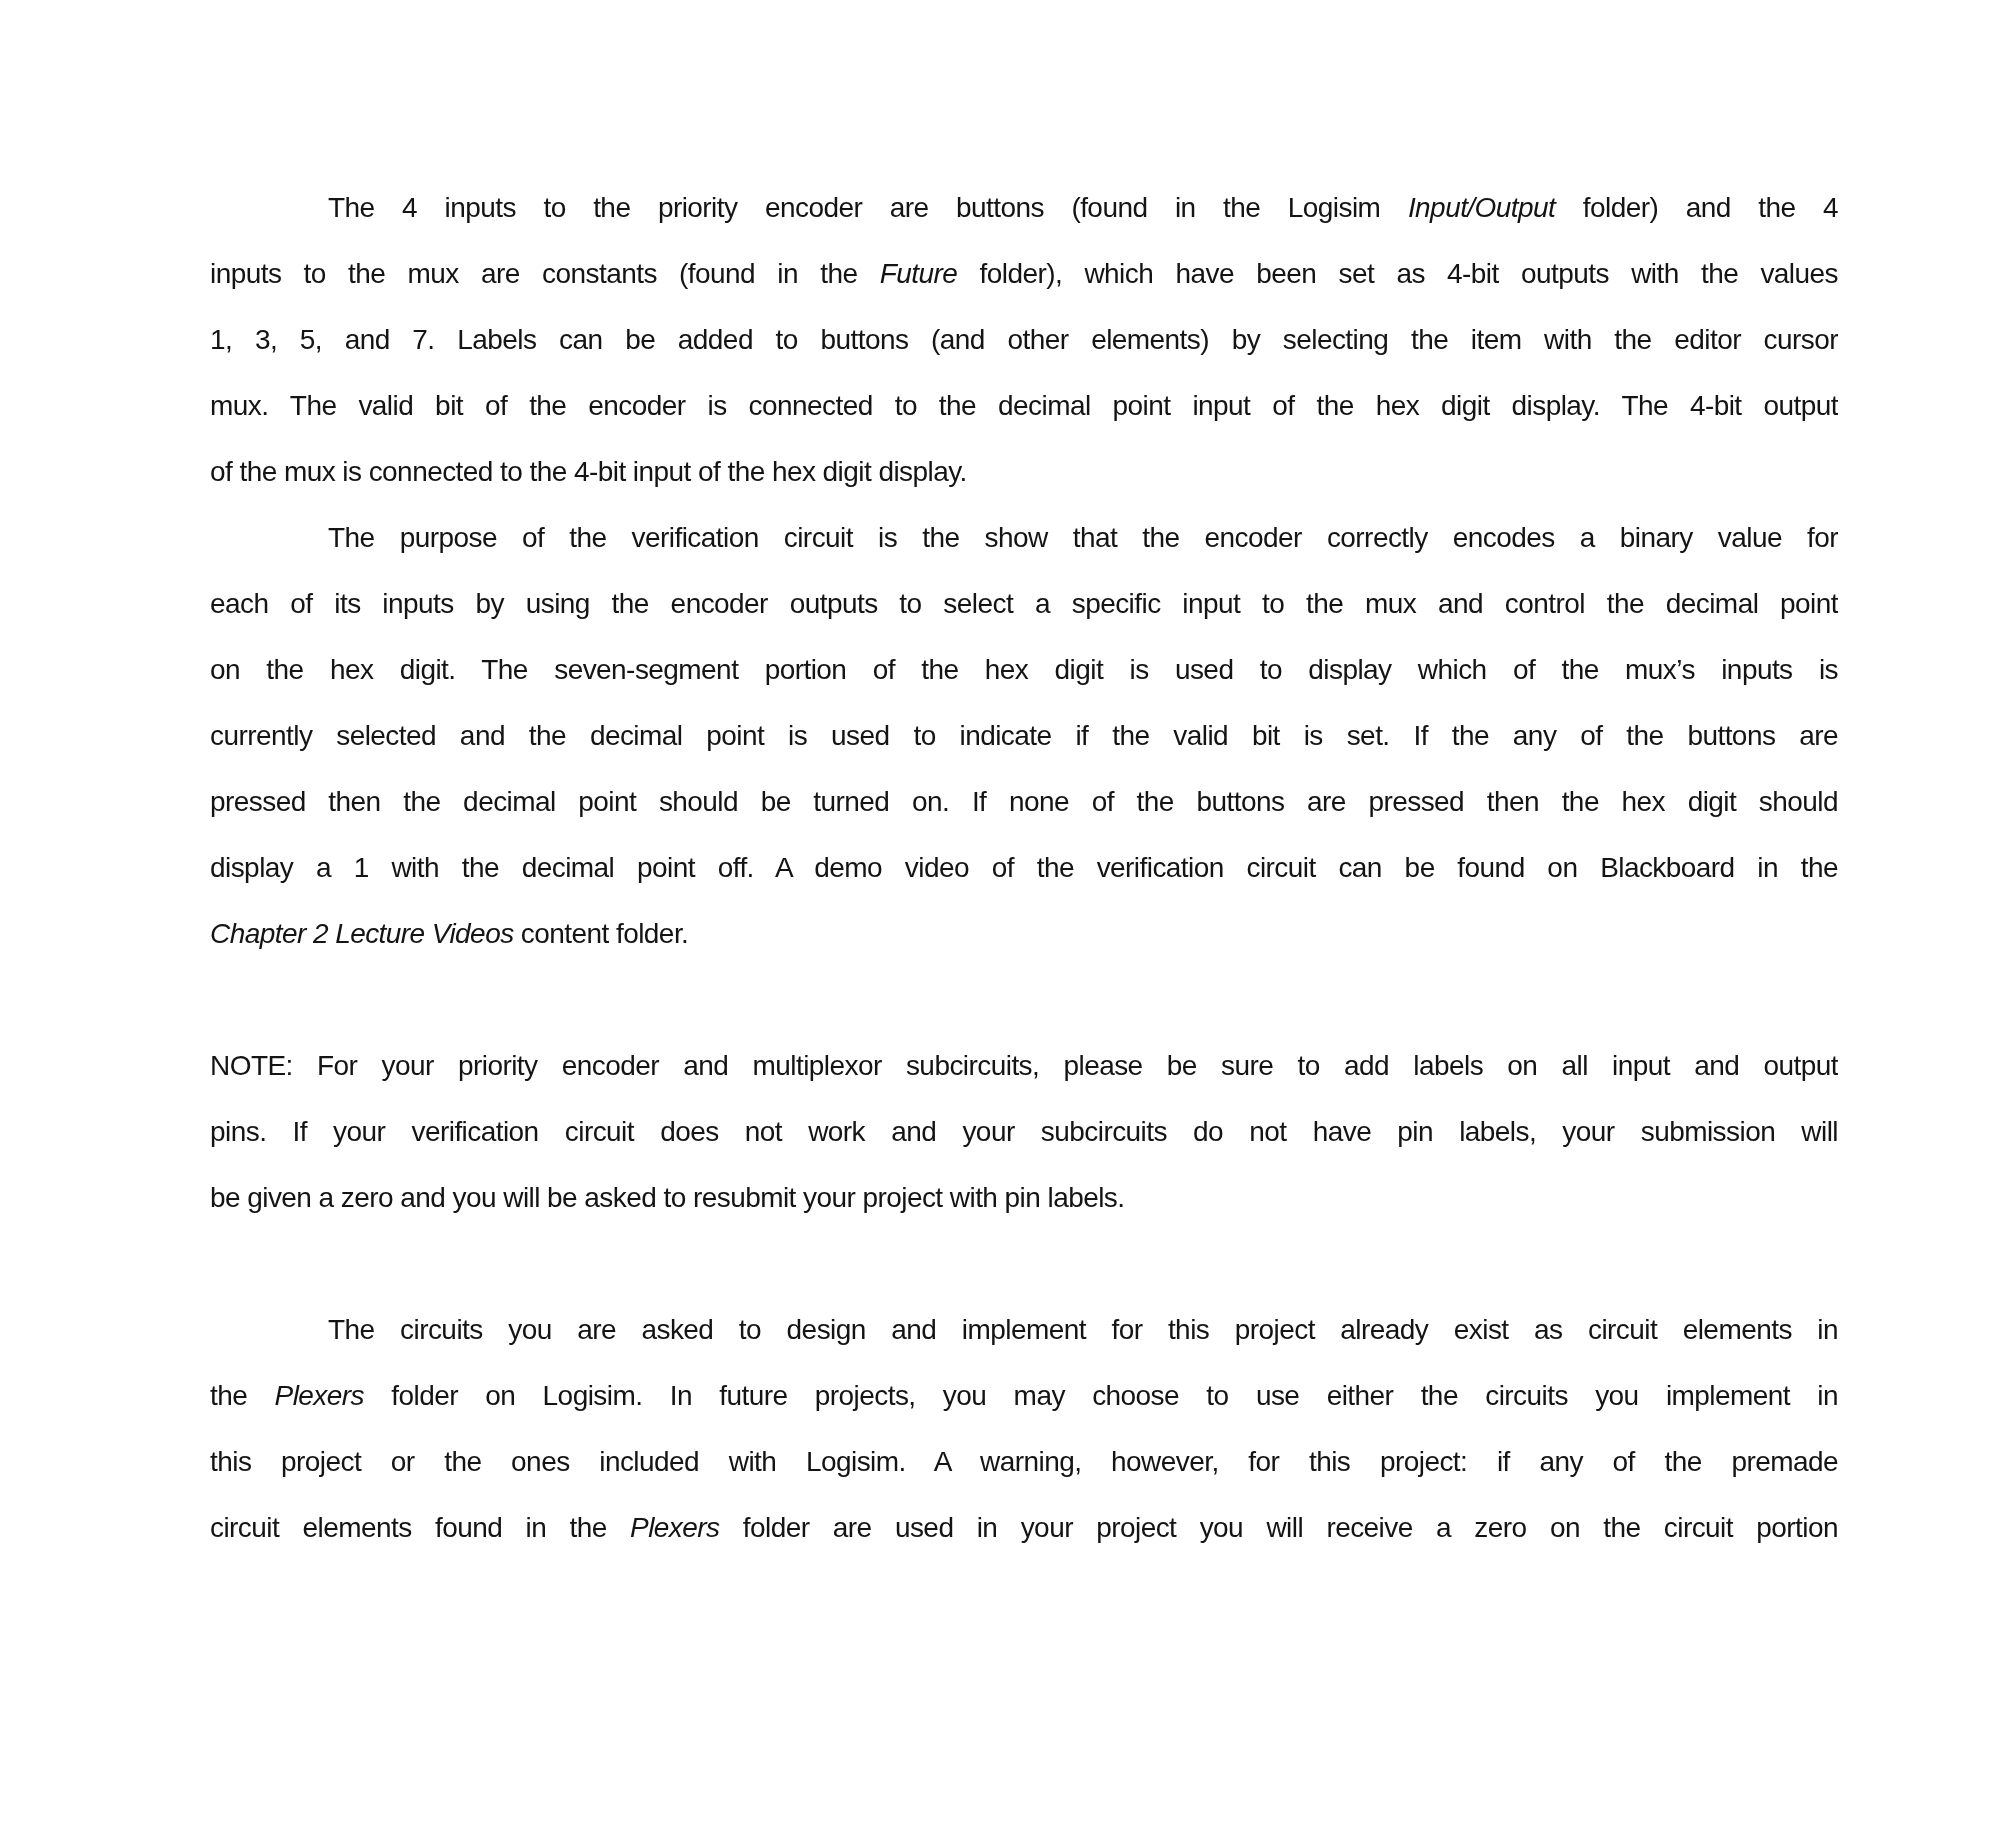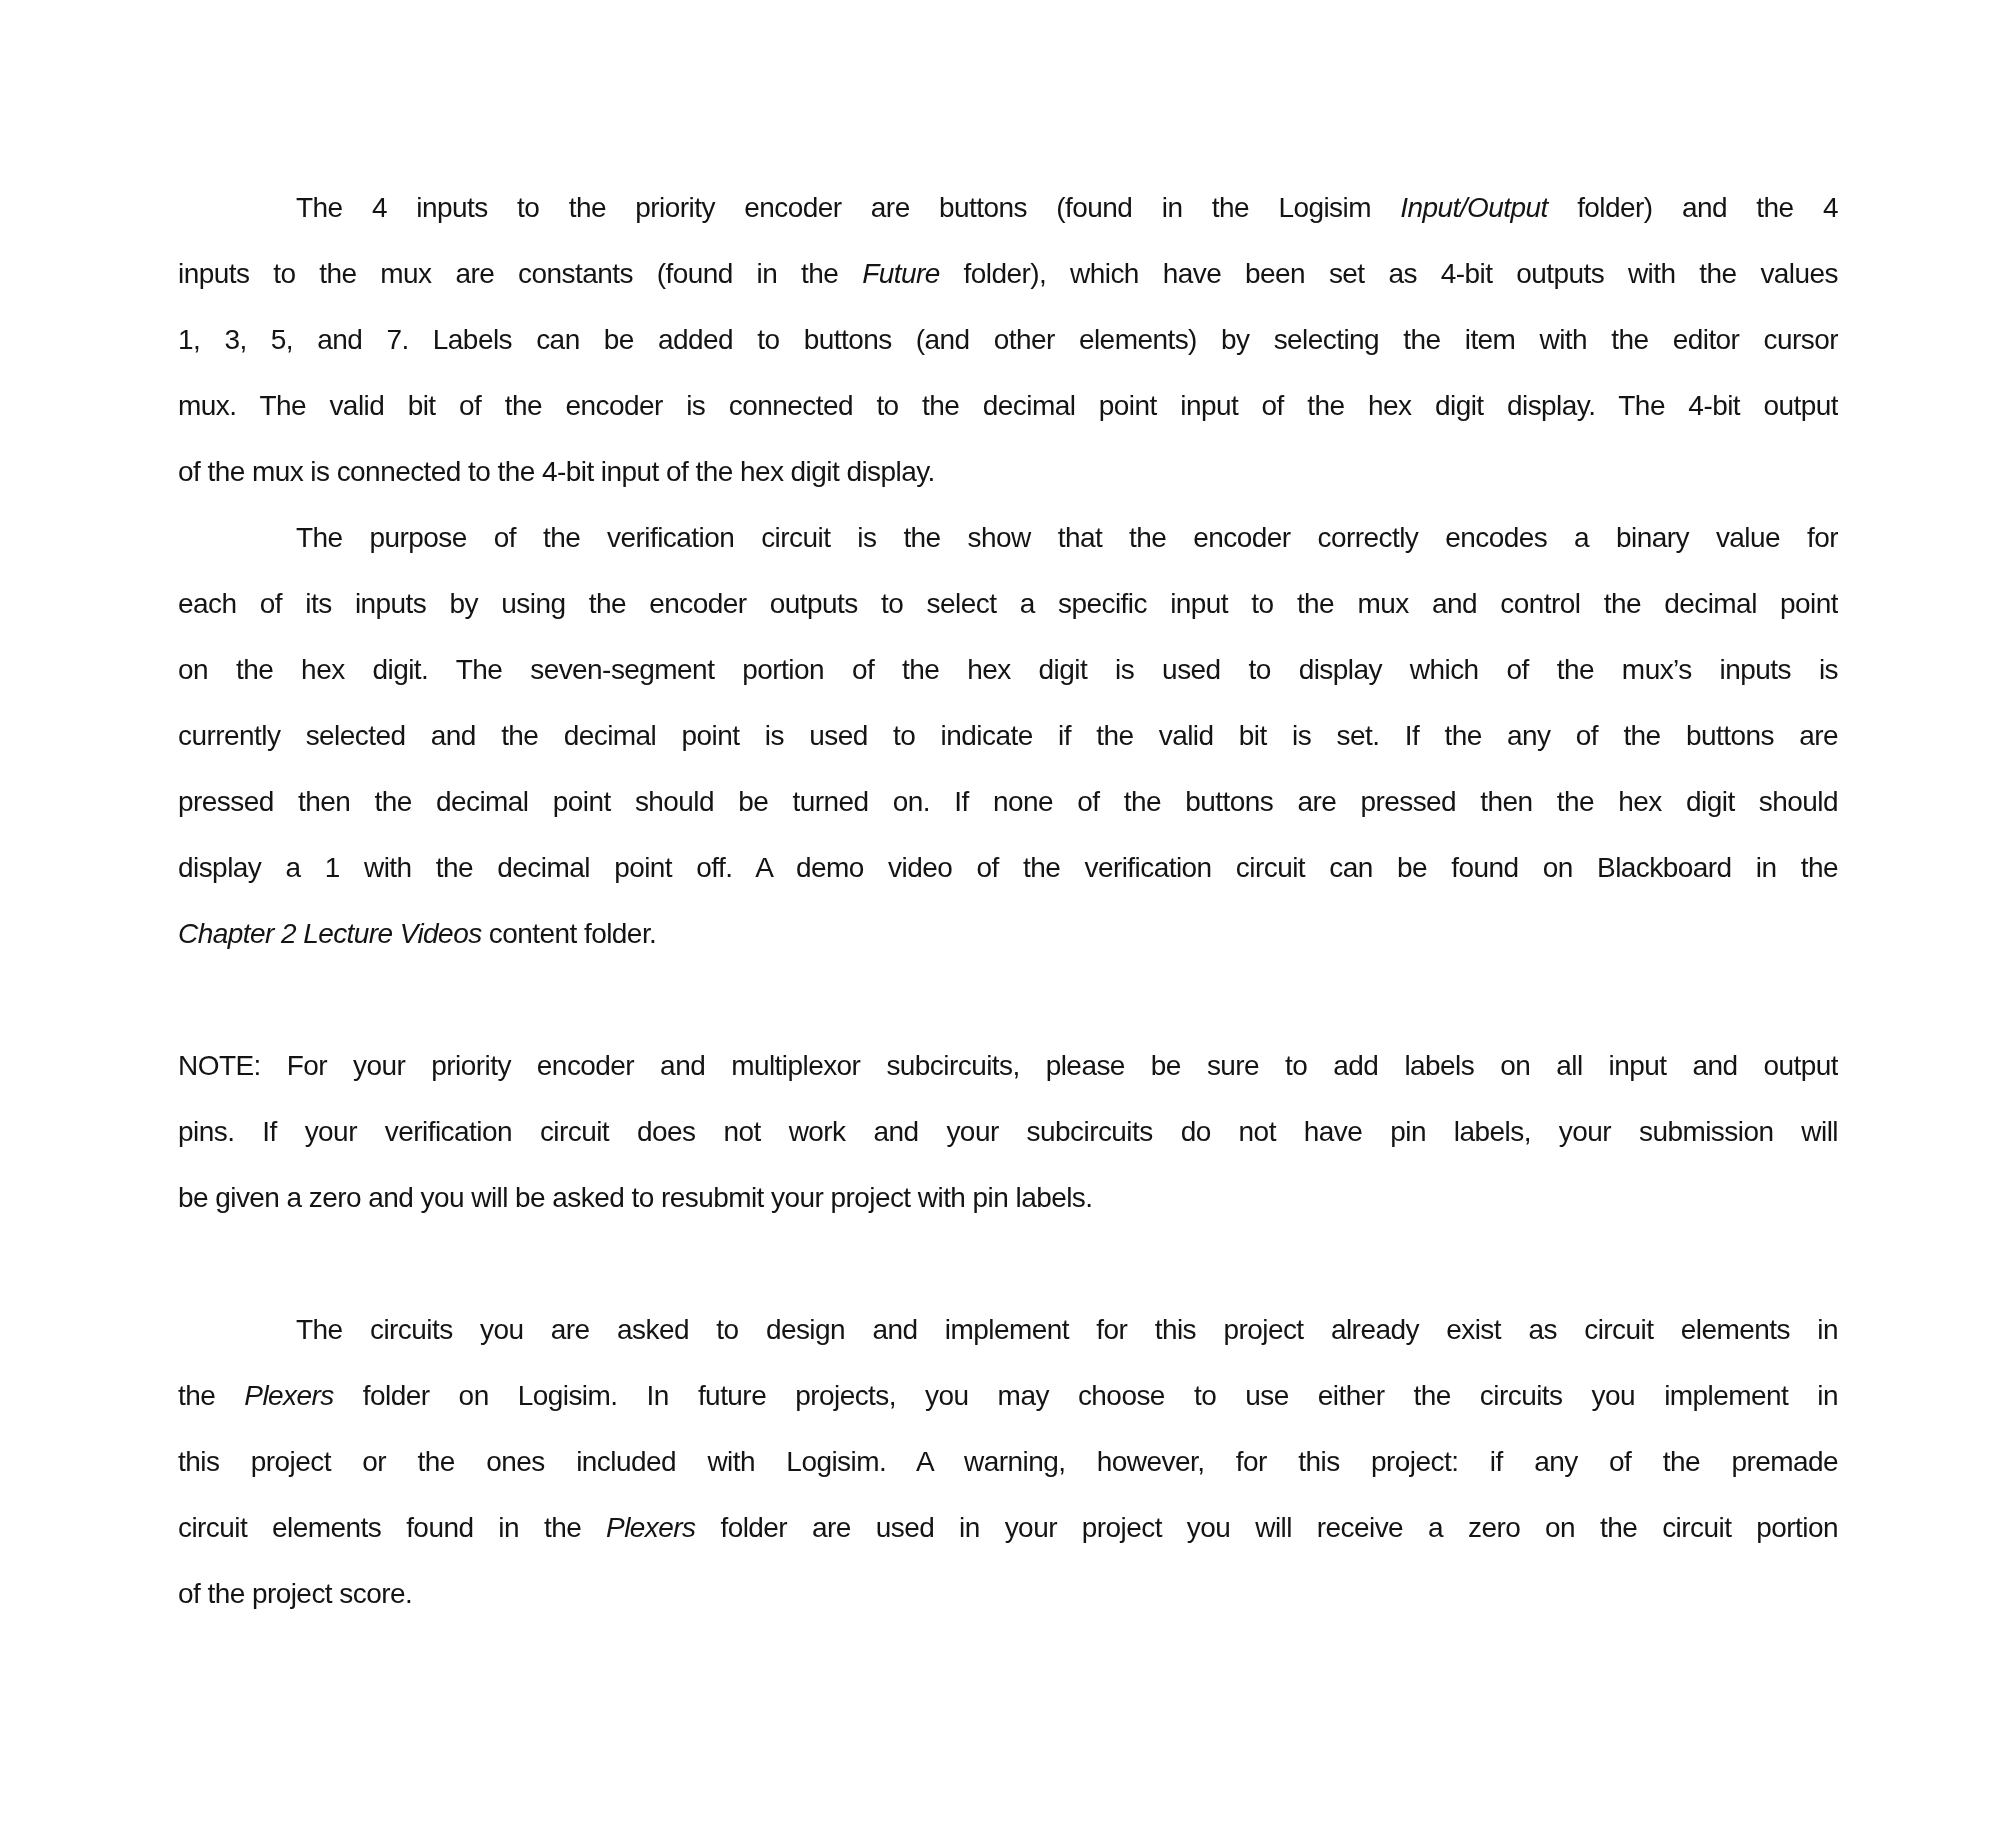--- a/index.html
+++ b/index.html
@@ -24,20 +24,21 @@
   .line {
     height: 66px;
     line-height: 66px;
     font-size: 28px;
     letter-spacing: -0.02em;
     text-align: justify;
     text-align-last: left;
     -moz-text-align-last: left;
     overflow: hidden;
     white-space: normal;
+    margin-left: 32px;
   }
   .line.justify {
     text-align-last: justify;
     -moz-text-align-last: justify;
   }
   .line.indent {
     text-indent: 118px;
   }
   .line.spacer {
     height: 66px;
@@ -64,15 +65,14 @@
     <div class="line"><span class="run-i">Chapter 2 Lecture Videos</span><span class="run-n"> content folder.</span></div>
     <div class="line spacer"></div>
     <div class="line justify"><span class="run-b">NOTE:</span><span class="run-n"> For your priority encoder and multiplexor subcircuits, please be sure to add labels on all input and output</span></div>
     <div class="line justify"><span class="run-n">pins. If your verification circuit does not work and your subcircuits do not have pin labels, </span><span class="run-b">your submission will</span></div>
     <div class="line"><span class="run-b">be given a zero</span><span class="run-n"> and you will be asked to resubmit your project with pin labels.</span></div>
     <div class="line spacer"></div>
     <div class="line indent justify"><span class="run-n">The circuits you are asked to design and implement for this project already exist as circuit elements in</span></div>
     <div class="line justify"><span class="run-n">the </span><span class="run-i">Plexers</span><span class="run-n"> folder on Logisim. In future projects, you may choose to use either the circuits you implement in</span></div>
     <div class="line justify"><span class="run-n">this project or the ones included with Logisim. A warning, however, for this project: if any of the premade</span></div>
     <div class="line justify"><span class="run-n">circuit elements found in the </span><span class="run-i">Plexers</span><span class="run-n"> folder are used in your project </span><span class="run-b">you will receive a zero on the circuit portion</span></div>
-    <div class="line"><span class="run-b">of the project score</span><span class="run-n">.</span></div>
   </div>
 
 
 </body></html>

